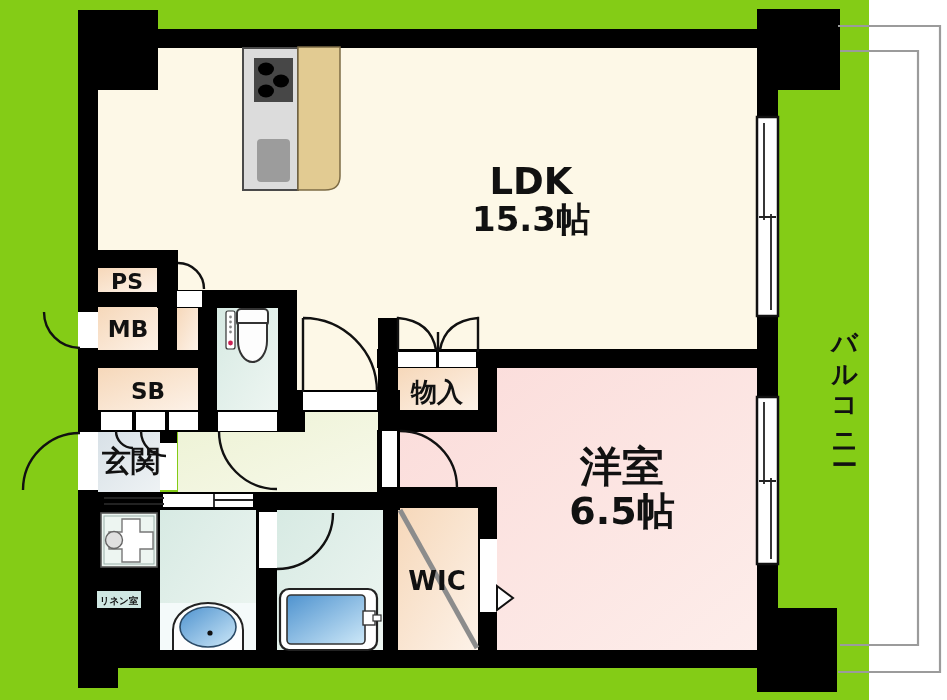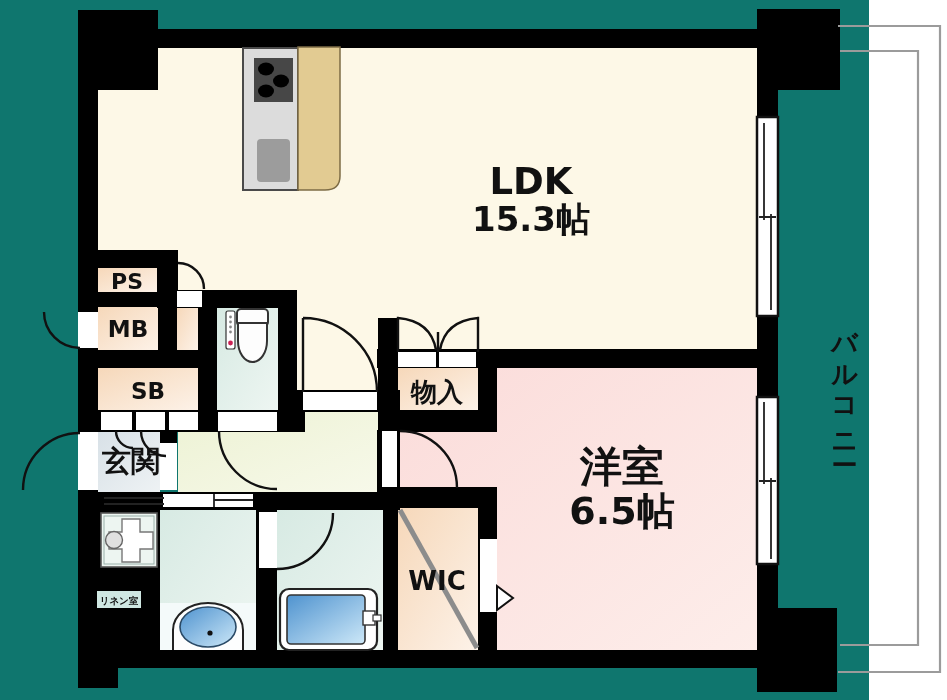--- a/index.html
+++ b/index.html
@@ -1,16 +1,16 @@
 <!DOCTYPE html>
 <html><head>
 <meta charset="utf-8">
 <style>
   html,body{margin:0;padding:0;background:#fff;}
-  #plan{width:869px;height:700px;position:relative;background:#0f766e;
+  #plan{width:869px;height:700px;position:relative;background:#84cc16;
         font-family:"DejaVu Sans","Liberation Sans",sans-serif;}
   svg text{font-family:"DejaVu Sans","Liberation Sans",sans-serif;
            font-weight:bold;fill:#111;}
   .wall{fill:#000;}
   .open{fill:#fff;}
   .arc{fill:none;stroke:#111;stroke-width:2.4;}
   .thin{fill:none;stroke:#222;stroke-width:1.8;}
   .bal{fill:none;stroke:#9b9b9b;stroke-width:2.2;}
 </style>
 </head>

